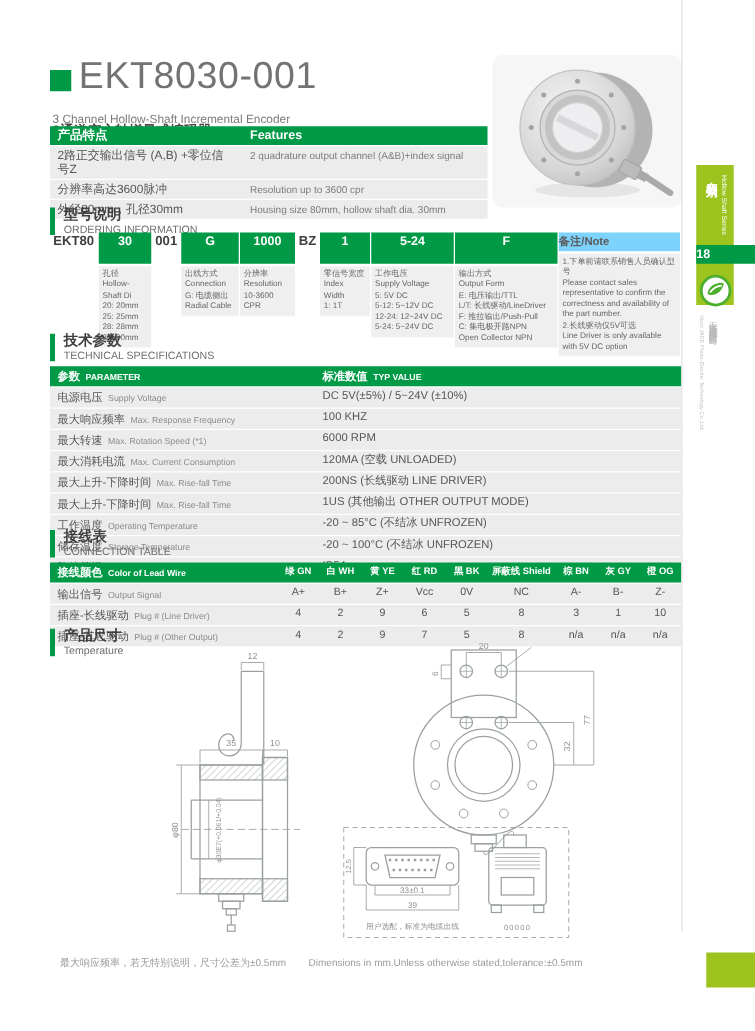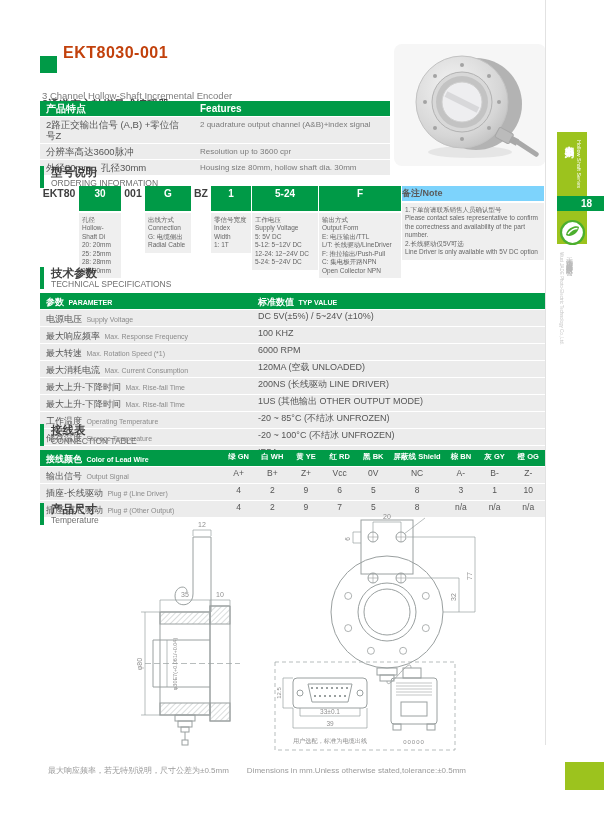--- a/index.html
+++ b/index.html
@@ -12,21 +12,21 @@
     --soft:#7B7B7B;
     --line:#9AA0A0;
     --dimtext:#8F8F8F;
   }
   *{box-sizing:border-box;margin:0;padding:0;}
   body{background:#fff;font-family:"Liberation Sans","DejaVu Sans",sans-serif;}
   .page{position:relative;width:604px;height:825px;background:#fff;overflow:hidden;}
 
   
   .title-sq{position:absolute;left:40px;top:56px;width:17px;height:17px;background:var(--green);}
-  .title{position:absolute;left:63px;top:44px;font-size:16px;font-weight:bold;color:#c2410c;letter-spacing:.5px;}
+  .title{position:absolute;left:63px;top:44px;font-size:30px;font-weight:normal;color:#737373;letter-spacing:.5px;}
   .sub-cn{position:absolute;left:42px;top:77px;font-size:11px;font-weight:bold;color:#474747;margin-top:20px;}
   .sub-en{position:absolute;left:42px;top:90px;font-size:9.5px;color:var(--soft);}
 
   
   .photo{position:absolute;left:394px;top:44px;width:152px;height:122px;background:#F6F6F6;border-radius:8px;}
 
   
   .sec{position:absolute;left:40px;border-left:4px solid var(--green);padding-left:7px;}
   .sec .cn{font-size:11.5px;font-weight:bold;color:#3F3F3F;line-height:12px;}
   .sec .en{font-size:8.5px;color:#6F6F6F;line-height:10px;}
@@ -86,21 +86,21 @@
   .footer span{margin-right:18px;}
 
   
   .v-line{position:absolute;left:545px;top:0;width:1px;height:745px;background:#E2E2E2;}
   .side-tab{position:absolute;left:557px;top:132px;width:30px;height:112px;background:var(--lgreen);
     display:flex;justify-content:center;padding-top:6px;}
   .vtext{writing-mode:vertical-rl;color:#fff;}
   .side-tab .cn{font-size:9px;font-weight:bold;letter-spacing:1px;}
   .side-tab .en{font-size:5.5px;margin-top:2px;}
   .page-no{position:absolute;left:557px;top:196px;width:47px;height:15px;background:var(--green);
-    color:#fff;font-size:10px;font-weight:bold;line-height:15px;padding-left:24px;}
+    color:#fff;font-size:10px;font-weight:bold;line-height:15px;padding-left:0;}
   .logo{position:absolute;left:559px;top:219px;width:27px;height:27px;}
   .company{position:absolute;left:558px;top:252px;height:160px;display:flex;}
   .company .cn{writing-mode:vertical-rl;font-size:7px;color:#B9B9B9;letter-spacing:1px;}
   .company .en{writing-mode:vertical-rl;font-size:4.5px;color:#C4C4C4;margin-left:1px;}
   .corner{position:absolute;left:565px;top:762px;width:39px;height:28px;background:var(--lgreen);}
 </style>
 </head>
 <body>
 
 <div class="page">
@@ -183,20 +183,26 @@
     <div class="ocol w-001">
         <div class="oplain">001</div>
       </div>
     <div class="ocol w-conn">
       <div class="ogreen">G</div>
       <div class="odesc pre">出线方式
 Connection
 G: 电缆侧出
 Radial Cable</div>
     </div>
+    <div class="ocol w-res">
+      <div class="ogreen">1000</div>
+      <div class="odesc pre">分辨率
+Resolution
+10-3600 CPR</div>
+    </div>
     <div class="ocol w-bz">
         <div class="oplain">BZ</div>
       </div>
     <div class="ocol w-idx">
       <div class="ogreen">1</div>
       <div class="odesc pre">零信号宽度
 Index Width
 1: 1T</div>
     </div>
     <div class="ocol w-volt">

